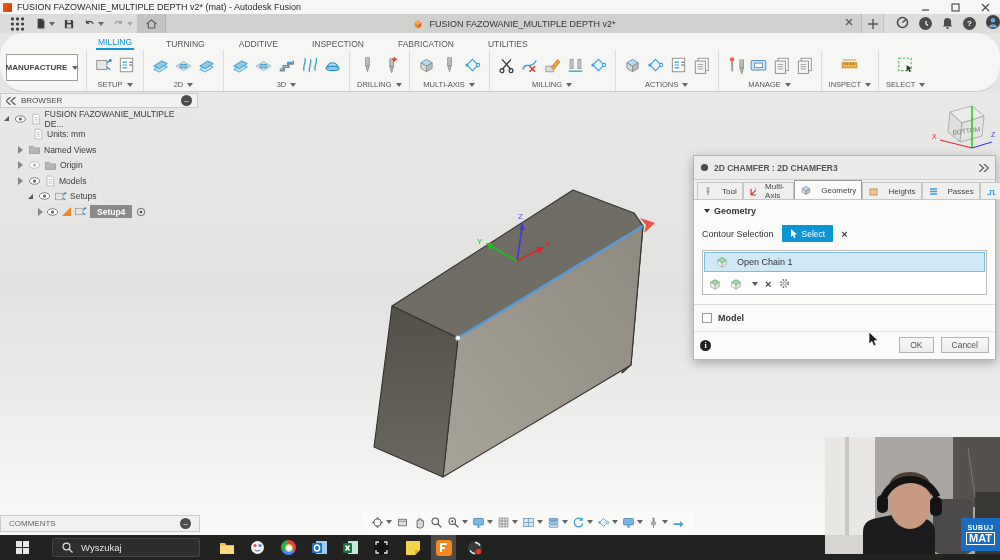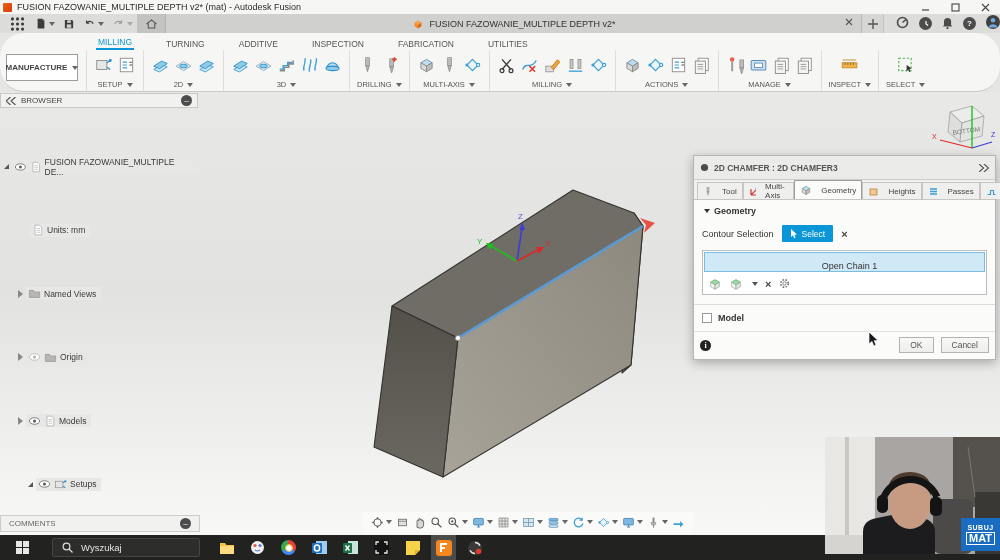--- a/index.html
+++ b/index.html
@@ -41,41 +41,41 @@
 
   
   .viewport { position:absolute; left:0; top:92px; width:1000px; height:443px; background:linear-gradient(180deg,#e8e8e7 0%,#e2e2e1 45%,#f8f8f7 100%); }
   .scene { position:absolute; left:0; top:0; }
 
   
   .browser { position:absolute; left:0; top:1px; width:198px; font-size:8.5px; color:#3a3a3a; }
   .b-header { height:15px; background:#f1f1f0; border:1px solid #c9c9c8; display:flex; align-items:center; padding:0 5px; font-size:8px; color:#444; }
   .b-header .sp { flex:1; }
   .b-tree { padding:3px 0 0 0; }
-  .b-row { height:15.5px; display:flex; align-items:center; gap:3px;margin-top:48px; }
+  .b-row { height:15.5px; display:flex; align-items:center; gap:3px; }
   .pill { display:flex; align-items:center; gap:3px; background:#e7e7e6; padding:1px 5px 1px 2px; height:13px; }
   .pill.sel { background:#8a8a89; color:#fff; font-weight:bold; }
   .tri-exp { width:0;height:0;border-left:5px solid transparent;border-bottom:5px solid #555; display:inline-block; }
   .tri-col2 { width:0;height:0;border-top:4px solid transparent;border-bottom:4px solid transparent;border-left:5px solid #888; display:inline-block; }
   .warn-tri { width:0;height:0;border-left:9px solid transparent;border-bottom:9px solid #f0871e; display:inline-block; }
 
   
   .dialog { position:absolute; left:693px; top:63px; width:303px; background:#fbfbfa; border:1px solid #b5b5b4; box-shadow:0 3px 10px rgba(0,0,0,.28); font-size:9px; color:#333; }
   .d-header { height:24px; background:#ebebea; border-bottom:1px solid #cecdcc; display:flex; align-items:center; padding:0 6px; gap:5px; font-size:8.5px; font-weight:bold; color:#555; }
   .d-header .sp { flex:1; }
   .d-tabs { display:flex; align-items:flex-end; height:20px; padding:0 3px; background:#f1f1f0; border-bottom:1px solid #c6c6c5; }
   .d-tab { display:flex; align-items:center; gap:9px; font-size:8px; color:#444; padding:3px 5px; border:1px solid #c6c6c5; border-bottom:none; background:#efefee; height:17px; }
   .d-tab.active { background:#fbfbfa; height:19px; border-color:#9d9d9c; }
   .d-body { padding:6px 8px 0; }
   .d-section { display:flex; align-items:center; gap:4px; font-weight:bold; font-size:9px; color:#333; }
   .d-row { display:flex; align-items:center; margin-top:9px; gap:8px; }
   .sel-btn { display:flex; align-items:center; gap:4px; background:#0a96d7; color:#fff; font-size:8.5px; padding:2px 8px; height:17px; border-radius:1px; }
   .xbtn { color:#444; font-size:11px; font-weight:bold; }
   .selbox { margin-top:8px; border:1px solid #bcbcbb; background:#fff; }
-  .selrow { height:20px; margin:1px; background:#cfe9f7; border:1px solid #7bbde0; display:flex; align-items:center; gap:8px; padding-left:10px;flex-direction:column; }
+  .selrow { height:20px; margin:1px; background:#cfe9f7; border:1px solid #7bbde0; display:flex; align-items:center; gap:8px; padding-left:10px; }
   .toolrow { height:21px; display:flex; align-items:center; gap:7px; padding-left:5px; }
   .d-div { border-top:1px solid #dcdcdb; margin:9px -8px 0; }
   .chkrow { display:flex; align-items:center; gap:6px; margin-top:8px; font-weight:bold; }
   .chk { width:10px; height:10px; border:1px solid #999; background:#fff; }
   .d-footer { display:flex; align-items:center; margin-top:8px; padding:5px 6px 6px; border-top:1px solid #e2e2e1; }
   .info-i { width:11px; height:11px; border-radius:50%; background:#222; color:#fff; font-size:8px; font-weight:bold; display:flex; align-items:center; justify-content:center; font-family:"Liberation Serif",serif; }
   .d-footer .sp { flex:1; }
   .btn { height:16px; border:1px solid #b3b3b2; background:linear-gradient(#f8f8f7,#ededec); color:#555; font-size:8.5px; display:flex; align-items:center; justify-content:center; padding:0 10px; margin-left:7px; }
 
   

